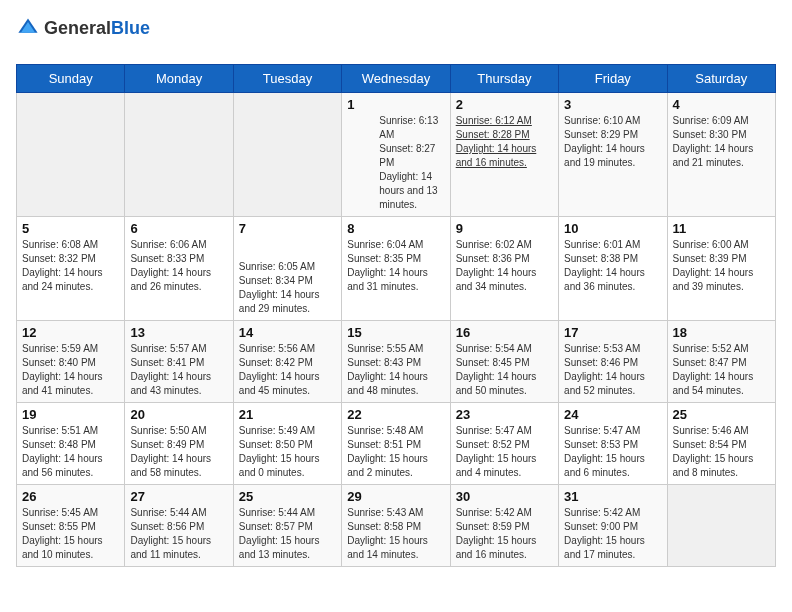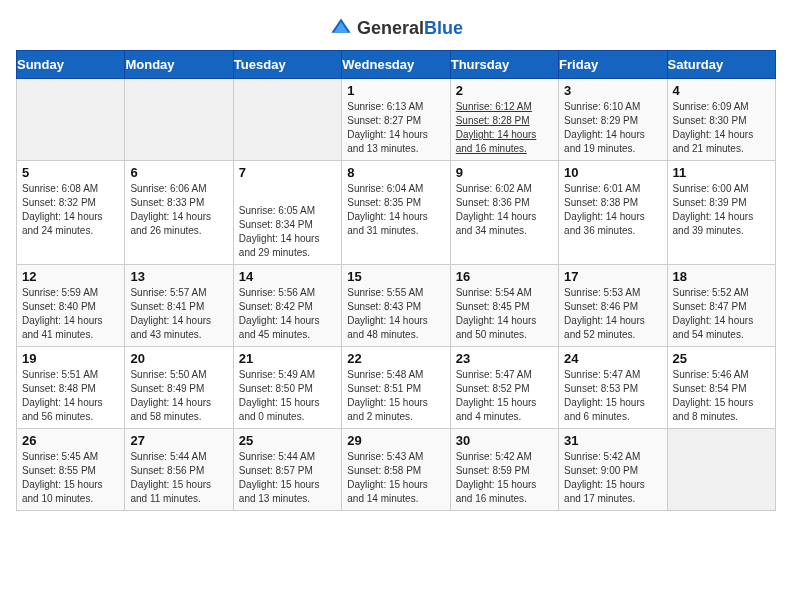--- a/index.html
+++ b/index.html
@@ -5,23 +5,23 @@
     * { box-sizing: border-box; margin: 0; padding: 0; }
     body {
       font-family: Arial, sans-serif;
       background: #fff;
       width: 792px;
       min-height: 612px;
       padding: 16px;
     }
     .header {
       display: flex;
-      justify-content: center;
+      justify-content: space-between;
       align-items: flex-start;
-      margin-bottom: 10px;
+      margin-bottom: 24px;
     }
     .logo {
       display: flex;
       align-items: center;
       gap: 4px;
     }
     .logo-text-general {
       font-size: 18px;
       font-weight: bold;
       color: #333;
@@ -52,23 +52,23 @@
     }
     table {
       width: 100%;
       border-collapse: collapse;
       table-layout: fixed;
     }
     thead tr th {
       background-color: #1565c0;
       color: #fff;
       font-size: 13px;
-      font-weight: bold;
+      font-weight: normal;
       padding: 6px 0;
-      text-align: left;
+      text-align: center;
       border: 1px solid #0d47a1;
     }
     tbody tr td {
       vertical-align: top;
       border: 1px solid #ccc;
       padding: 4px 5px;
       font-size: 10.5px;
       color: #333;
       height: 80px;
       background: #fff;
@@ -120,21 +120,21 @@
         <th>Saturday</th>
       </tr>
   </thead>
   <tbody id="calendar-body">
   <tr>
         <td class="empty-cell"></td>
         <td class="empty-cell"></td>
         <td class="empty-cell"></td>
         <td>
           <div class="day-number">1</div>
-          <div class="day-info" style="white-space: pre-line;">Sunrise: 6:13 AM
+          <div class="day-info" style="white-space: pre-line; margin-left: 32px;">Sunrise: 6:13 AM
 Sunset: 8:27 PM
 Daylight: 14 hours and 13 minutes.</div>
         </td>
         <td>
           <div class="day-number">2</div>
           <div class="day-info" style="white-space: pre-line; text-decoration: underline;">Sunrise: 6:12 AM
 Sunset: 8:28 PM
 Daylight: 14 hours and 16 minutes.</div>
         </td>
         <td>

